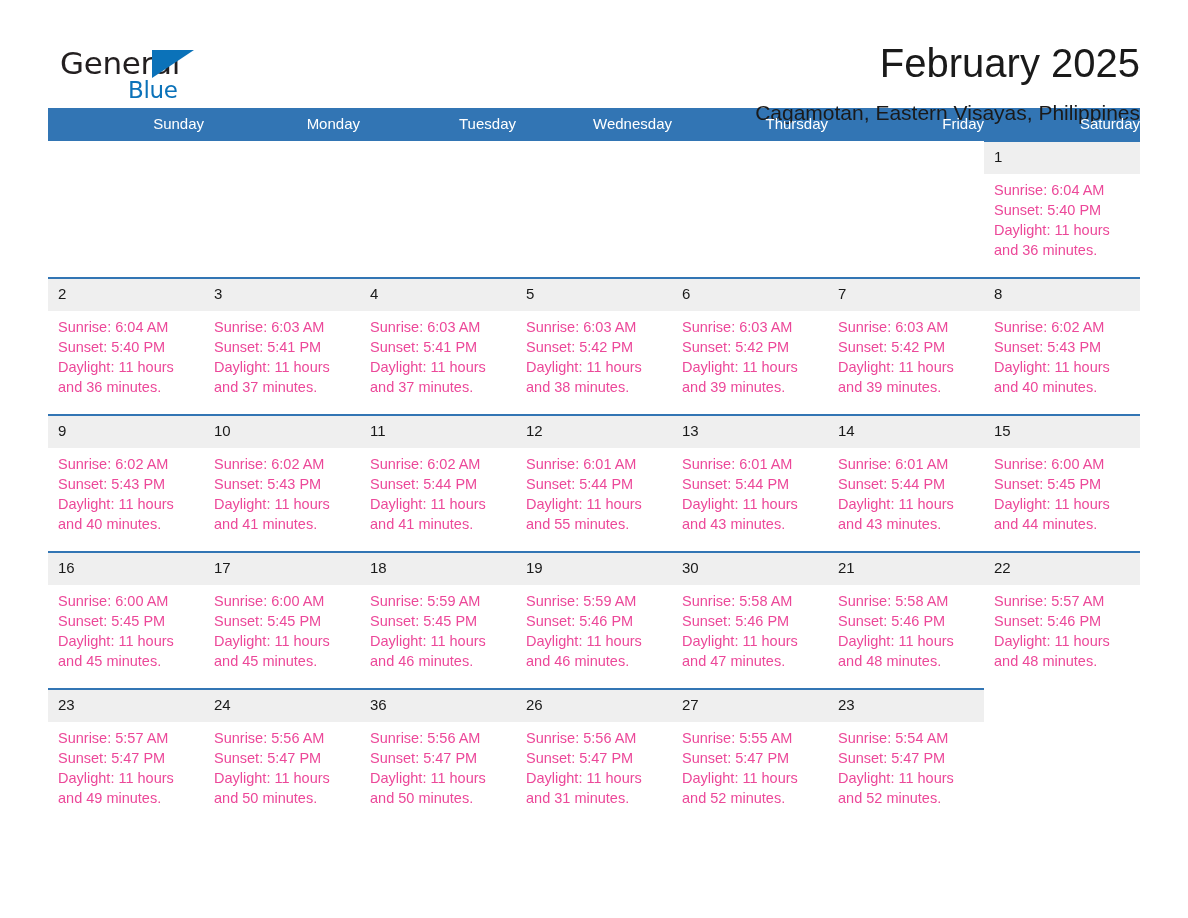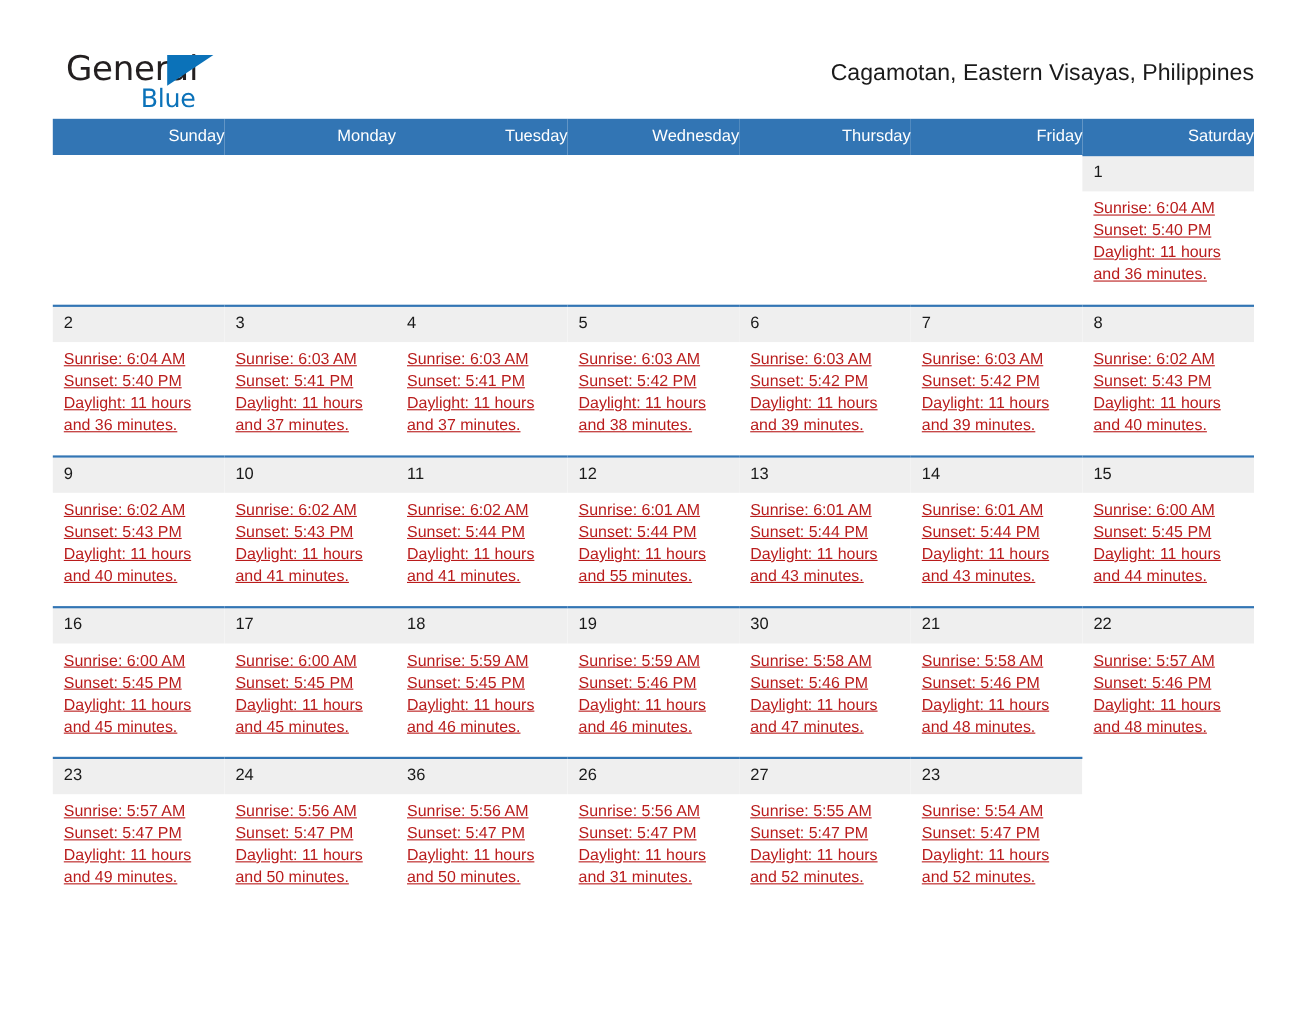--- a/index.html
+++ b/index.html
@@ -127,37 +127,37 @@
     color: #1a1a1a;
     padding: 6px 0 7px 10px;
     height: 19px;
   }
   td.empty-cell .daynum { background: #ffffff; color: transparent; }
 
   .details {
     padding: 6px 8px 0 10px;
     font-size: 14.5px;
     line-height: 20px;
-    color: #b91c1c;
-    text-decoration: underline;
+    color: #ec4899;
   }
   .details div { white-space: nowrap; }
 </style>
 </head>
 <body>
 
 <div class="page">
 
   <div class="header">
     <div class="logo">
       <span class="logo-general">General</span>
       <span class="logo-triangle"></span>
       <span class="logo-blue">Blue</span>
     </div>
     <div class="titles">
+      <h1 class="month-title">February 2025</h1>
       <div class="location-title">Cagamotan, Eastern Visayas, Philippines</div>
     </div>
   </div>
 
   <table class="calendar">
     <colgroup>
       <col>
         <col>
         <col>
         <col>

